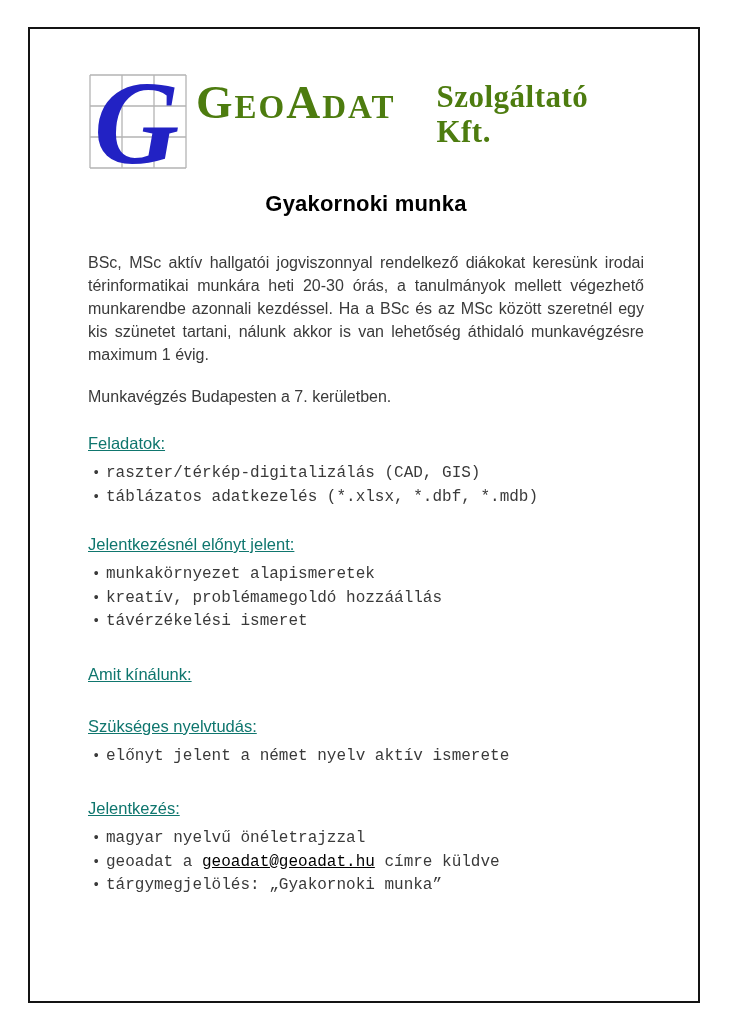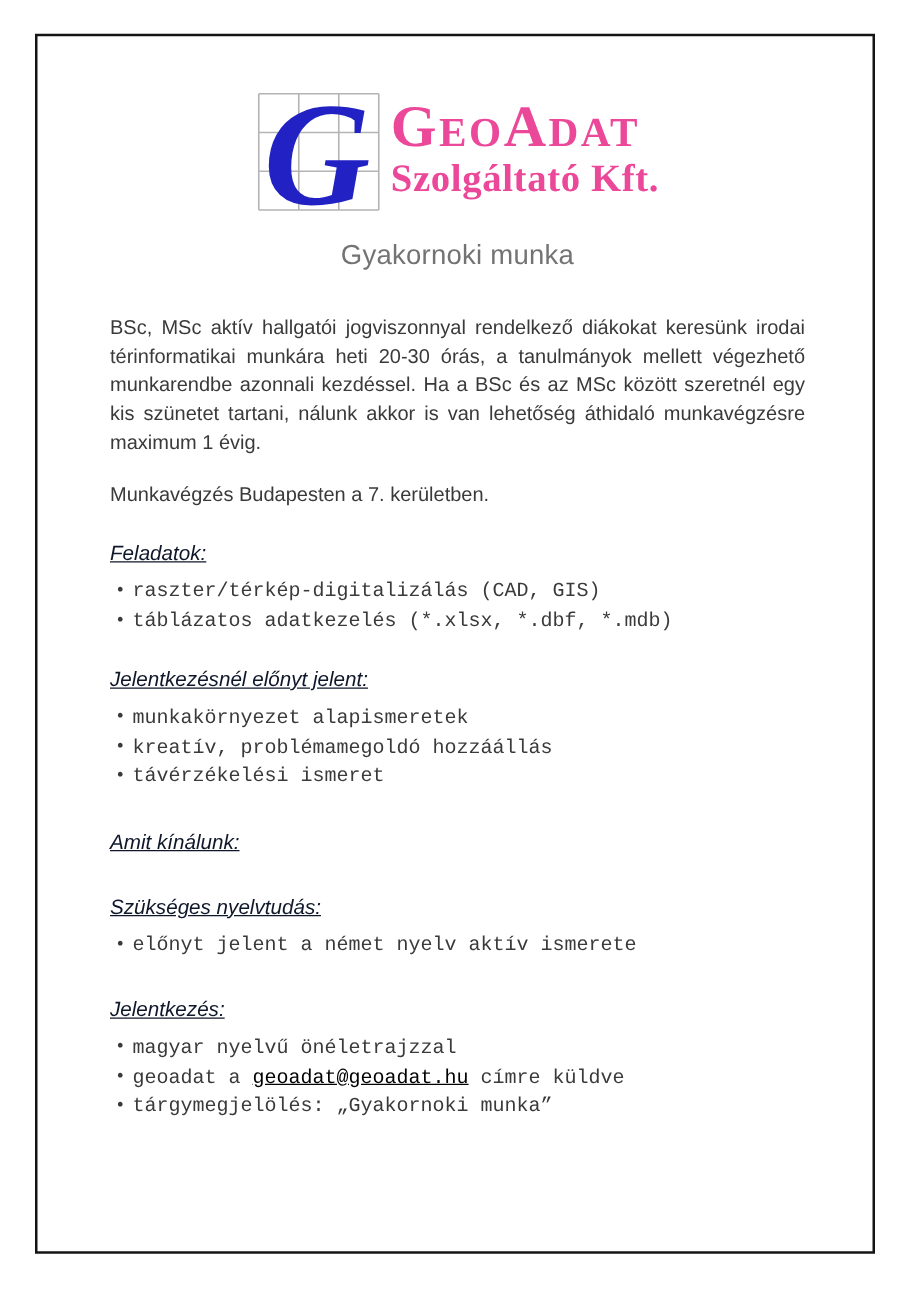--- a/index.html
+++ b/index.html
@@ -38,45 +38,46 @@
     height: 100px;
   }
   .logo-mark {
     width: 102px;
     height: 98px;
     overflow: visible;
     flex: 0 0 auto;
   }
   .logo-text {
     display: flex;
-    flex-direction: column;
-    color: #ec4899;
+    flex-direction: row;
+    color: #4d7c0f;
     font-family: "Liberation Serif", serif;
     font-weight: bold;
     padding-top: 6px;
+    gap: 41px;
   }
   .logo-name {
     font-variant: small-caps;
     font-size: 47px;
     line-height: 46px;
     letter-spacing: 2px;
   }
   .logo-sub {
     font-size: 31px;
     line-height: 35px;
     letter-spacing: 0.5px;
   }
 
   
   .doc-title {
     margin: 18px 0 0 0;
     text-align: center;
     font-size: 22px;
-    font-weight: normal;
-    color: #737373;
+    font-weight: bold;
+    color: #000000;
     letter-spacing: 0.2px;
   }
 
   
   .intro {
     margin-top: 34px;
     font-size: 16px;
     line-height: 23px;
     text-align: justify;
   }
@@ -85,25 +86,24 @@
     font-size: 16px;
     line-height: 23px;
   }
 
   
   .section { margin-top: 24px; }
   .section.gap-lg { margin-top: 29px; }
   .section-heading {
     font-size: 16.5px;
     line-height: 23px;
-    font-style: italic;
     text-decoration: underline;
     margin: 0 0 7px 0;
     font-weight: normal;
-    color: #0f172a;
+    color: #0f766e;
   }
   ul.bullets {
     list-style: none;
     margin: 0;
     padding: 0;
     font-family: Liberation Mono, monospace;
   }
   ul.bullets li {
     position: relative;
     padding-left: 18px;

